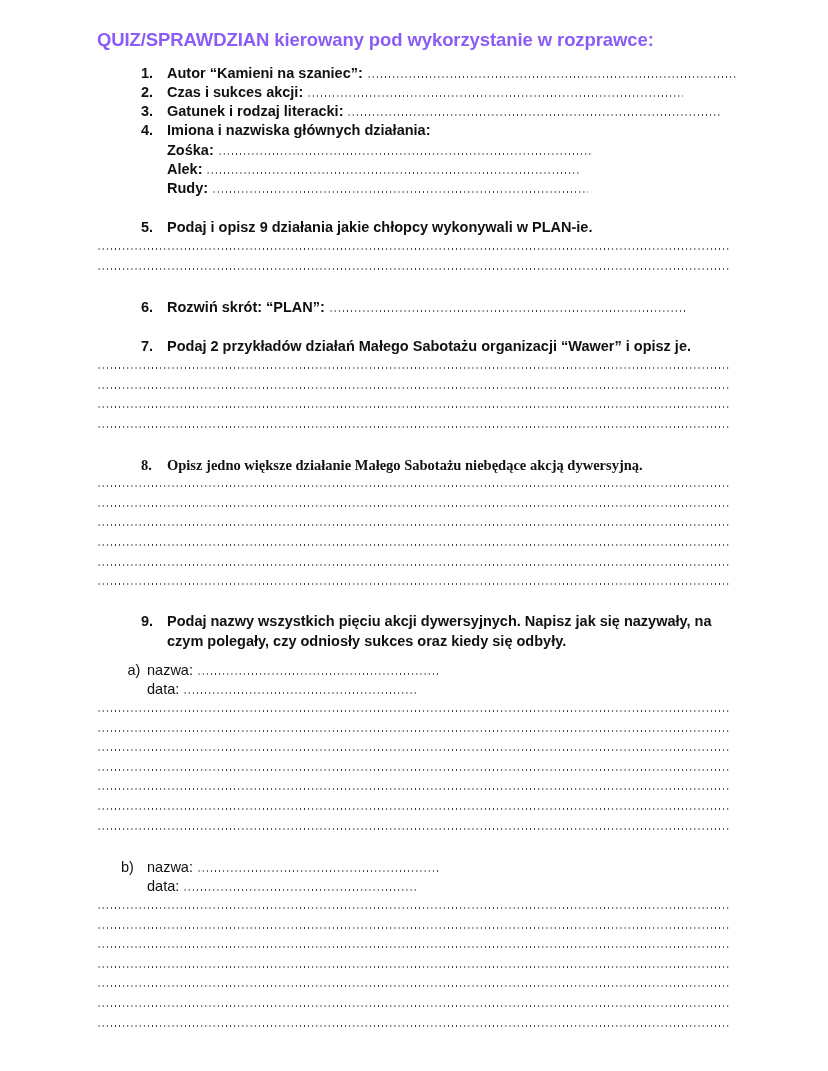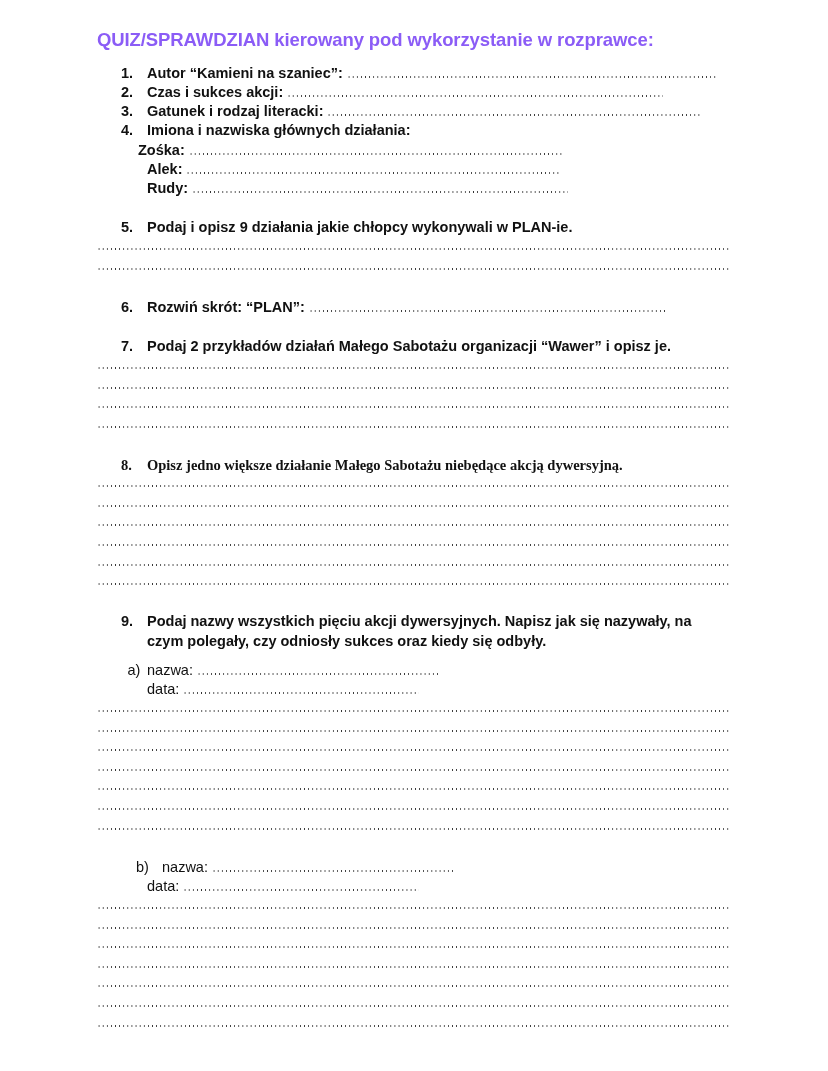--- a/index.html
+++ b/index.html
@@ -24,20 +24,21 @@
       color: #8b5cf6;
       white-space: nowrap;
       letter-spacing: -0.1px;
     }
     .q {
       position: absolute;
       font-size: 14.5px;
       font-weight: bold;
       white-space: nowrap;
       line-height: 20px;
+      margin-left: 20px;
     }
     .q .num {
       display: inline-block;
       width: 26px;
     }
     .answer-line {
       position: absolute;
       left: 97px;
       width: 633px;
       height: 2px;
@@ -74,21 +75,21 @@
   <span class="num">2.</span><span>Czas i sukces akcji:</span><span class="fill" style="width:376px;"></span>
 </div>
 
 <div class="q" style="left:121px; top:101px;">
   <span class="num">3.</span><span>Gatunek i rodzaj literacki:</span><span class="fill" style="width:374px;"></span>
 </div>
 
 <div class="q" style="left:121px; top:120px;">
   <span class="num">4.</span><span>Imiona i nazwiska głównych działania:</span>
 </div>
-<div class="q" style="left:138px; top:140px;">
+<div class="q" style="left:147px; top:140px;">
   <span>Zośka:</span><span class="fill" style="width:374px;"></span>
 </div>
 <div class="q" style="left:147px; top:159px;">
   <span>Alek:</span><span class="fill" style="width:375px;"></span>
 </div>
 <div class="q" style="left:147px; top:178px;">
   <span>Rudy:</span><span class="fill" style="width:376px;"></span>
 </div>
 
 <div class="q" style="left:121px; top:217px;">
@@ -133,21 +134,21 @@
   <span>data:</span><span class="fill" style="width:236px;"></span>
 </div>
 <div class="answer-line" style="top:710px;"></div>
 <div class="answer-line" style="top:730px;"></div>
 <div class="answer-line" style="top:749px;"></div>
 <div class="answer-line" style="top:769px;"></div>
 <div class="answer-line" style="top:788px;"></div>
 <div class="answer-line" style="top:808px;"></div>
 <div class="answer-line" style="top:828px;"></div>
 
-<div class="sub" style="left:136px; top:857px;">
+<div class="sub" style="left:121px; top:857px;">
   <span class="num" style="display:inline-block; width:26px;">b)</span><span>nazwa:</span><span class="fill" style="width:242px;"></span>
 </div>
 <div class="sub" style="left:147px; top:876px;">
   <span>data:</span><span class="fill" style="width:236px;"></span>
 </div>
 <div class="answer-line" style="top:907px;"></div>
 <div class="answer-line" style="top:927px;"></div>
 <div class="answer-line" style="top:946px;"></div>
 <div class="answer-line" style="top:966px;"></div>
 <div class="answer-line" style="top:985px;"></div>

